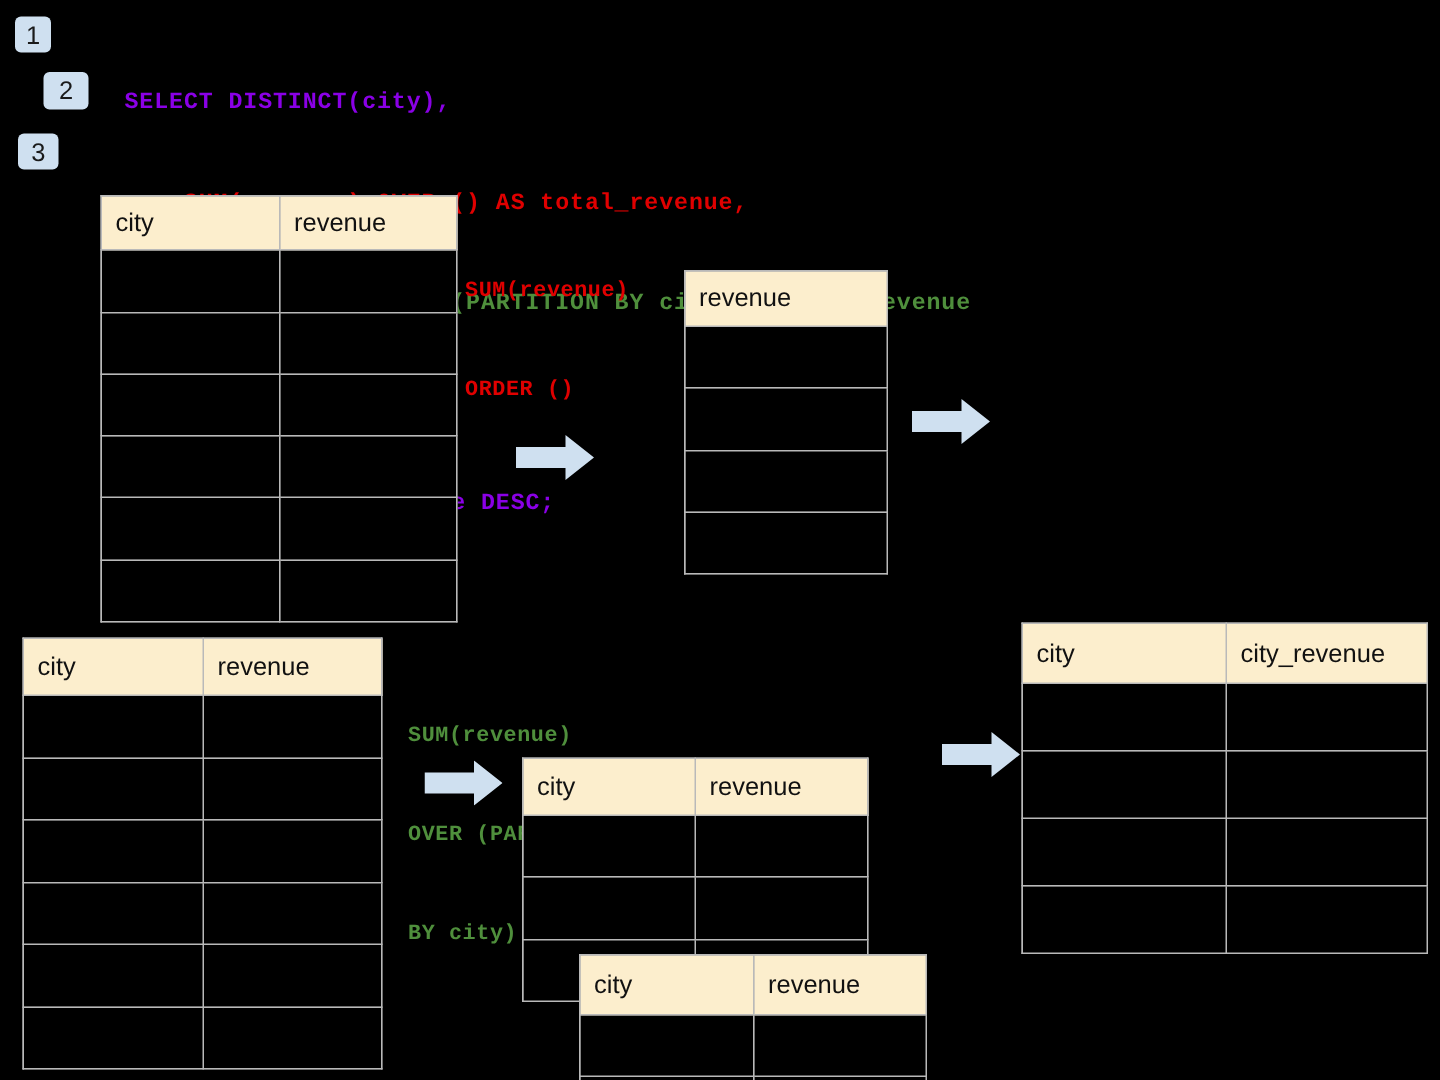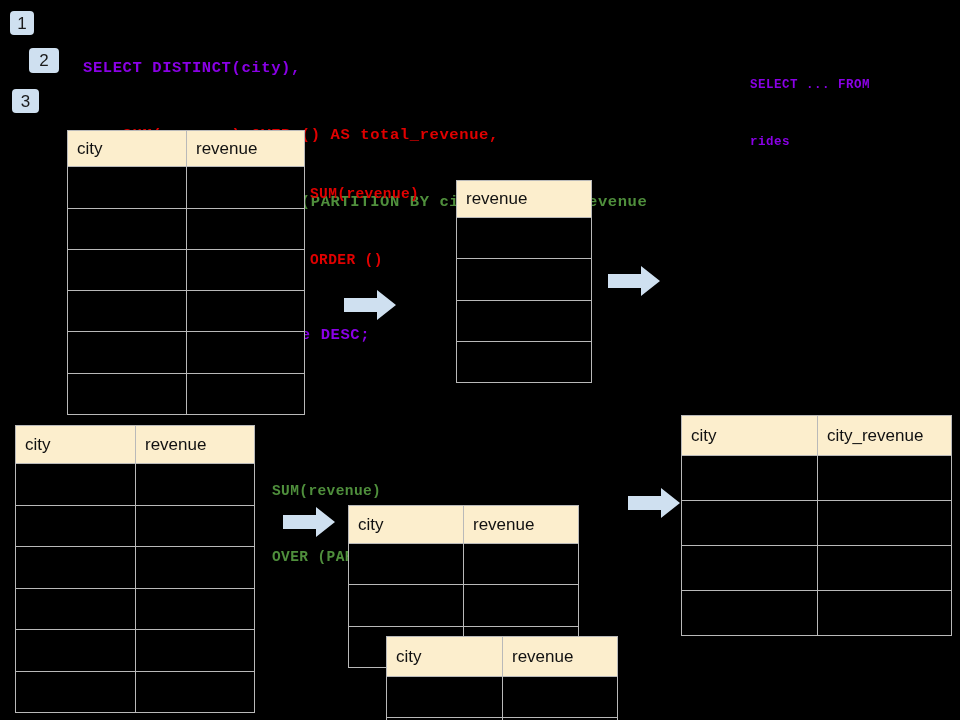--- a/index.html
+++ b/index.html
@@ -110,33 +110,30 @@
   </div>
 
   <div class="sql" style="left:83px; top:13px;">
     <span class="sql-line" style="color:#8a00e6;">SELECT DISTINCT(city),</span>
     <span class="sql-line" style="color:#e00000;">    SUM(revenue) OVER () AS total_revenue,</span>
     <span class="sql-line" style="color:#4f8f3c;">    SUM(revenue) OVER (PARTITION BY city) as city_revenue</span>
     <span class="sql-line" style="color:#8a00e6;">  FROM rides</span>
     <span class="sql-line" style="color:#8a00e6;">  ORDER by city_revenue DESC;</span>
   </div>
 
-  <div class="sql-aside" style="left:750px; top:38px;">
-    <span class="sql-line" style="color:#8a00e6;">SELECT ... FROM</span>
-    <span class="sql-line" style="color:#8a00e6;">rides</span>
-  </div>
 
   <div class="annot" style="left:310px; top:139px; color:#e00000;">
     <span class="sql-line">SUM(revenue)</span>
     <span class="sql-line">ORDER ()</span>
   </div>
 
   <div class="annot" style="left:272px; top:436px; color:#4f8f3c;">
     <span class="sql-line">SUM(revenue)</span>
     <span class="sql-line">OVER (PARTITION</span>
+    <span class="sql-line">BY city)</span>
   </div>
 
   <table class="tbl" style="left:67px; top:130px; width:237px; height:285px;">
     <tbody>
         <tr>
       <td class="hdr" style="width:119px; height:36px;">city</td>
       <td class="hdr" style="width:118px; height:36px;">revenue</td>
     </tr>
     <tr>
       <td style="height:41px;"></td>

